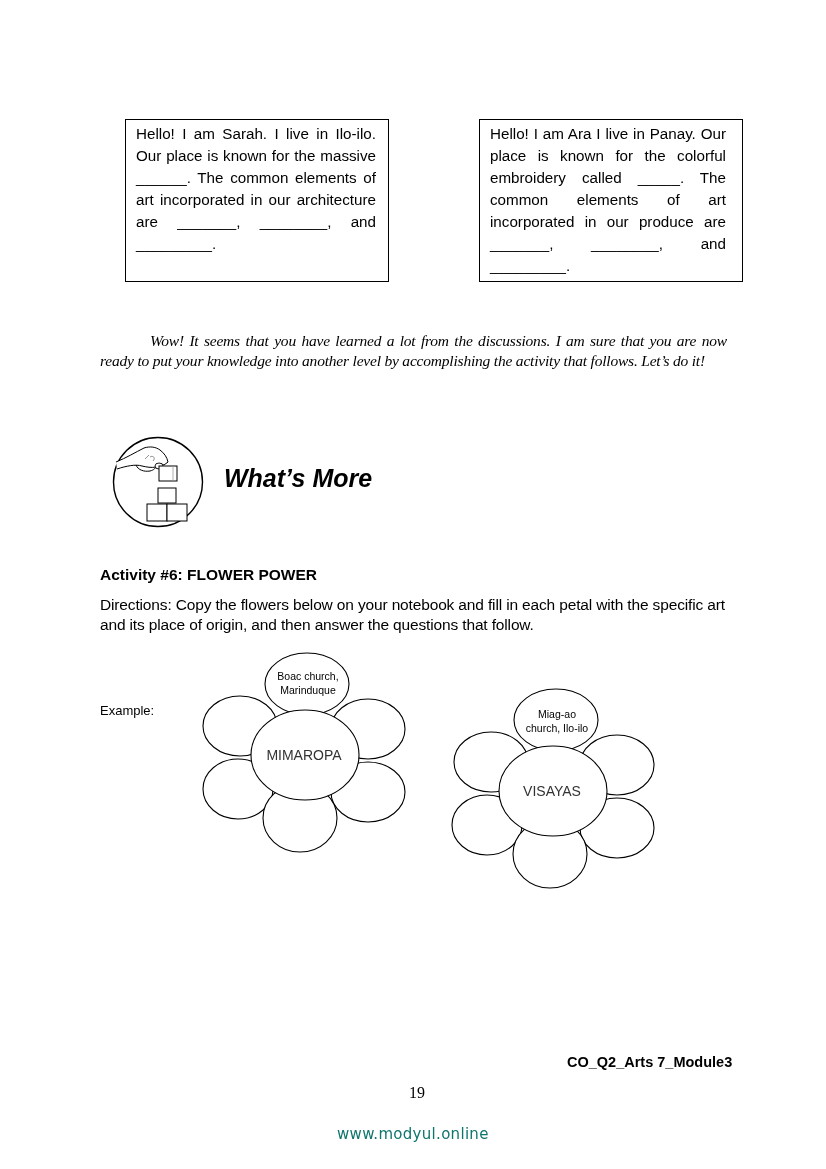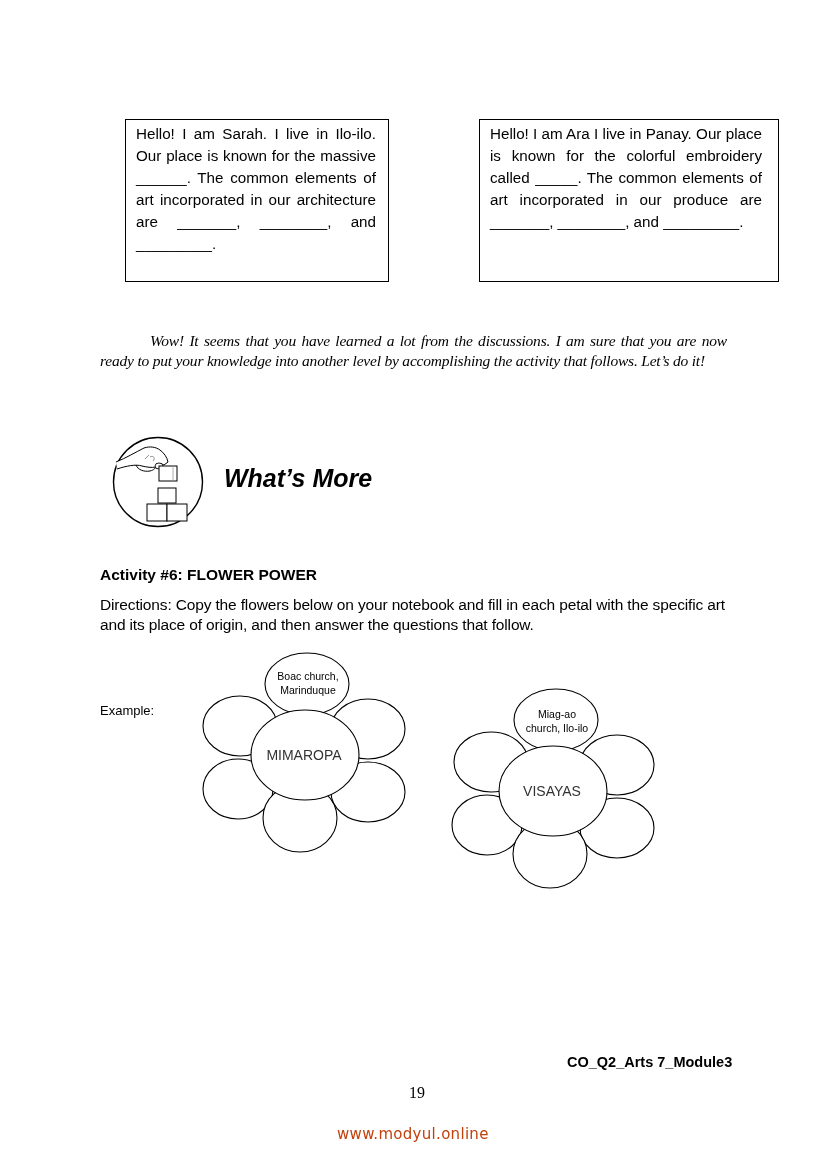--- a/index.html
+++ b/index.html
@@ -2,40 +2,40 @@
 <html><head>
 <meta charset="utf-8">
 <style>
   html, body { margin: 0; padding: 0; background: #ffffff; }
   body { width: 826px; height: 1169px; position: relative; overflow: hidden;
          font-family: "Liberation Sans", sans-serif; color: #000; }
   .box { position: absolute; border: 1.3px solid #000; box-sizing: border-box;
          font-size: 15.2px; line-height: 22px; text-align: justify; }
   .box p { margin: 0; }
   #box1 { left: 125px; top: 119px; width: 264px; height: 163px; padding: 3px 12px 0 10px; }
-  #box2 { left: 479px; top: 119px; width: 300px; height: 163px; padding: 3px 16px 0 10px; }
+  #box2 { left: 479px; top: 119px; width: 264px; height: 163px; padding: 3px 16px 0 10px; }
   .intro { position: absolute; left: 100px; top: 331px; width: 627px;
            font-family: Liberation Serif, serif;
            font-style: italic; font-size: 15.5px; line-height: 19.5px; text-align: justify;
            letter-spacing: -0.2px; }
   .intro .indent { display: inline-block; width: 50px; }
   .icon-wrap { position: absolute; left: 112px; top: 436px; width: 92px; height: 92px; }
   .section-title { position: absolute; left: 224px; top: 464px; font-size: 25px;
                    font-weight: bold; font-style: italic; }
   .activity-title { position: absolute; left: 100px; top: 566px; font-size: 15.5px; font-weight: bold; }
   .directions { position: absolute; left: 100px; top: 595px; width: 640px;
                 font-size: 15.5px; line-height: 20px; letter-spacing: -0.15px; }
   .example-label { position: absolute; left: 100px; top: 703px; font-size: 13px; }
   .flower { position: absolute; }
   #flower1 { left: 200px; top: 652px; }
   #flower2 { left: 449px; top: 688px; text-align: center; }
   .page-number { position: absolute; left: 409px; top: 1084px; font-family: "Liberation Serif", serif; font-size: 16px; }
   .module-code { position: absolute; left: 561px; top: 1054px; font-size: 14.5px; font-weight: bold; margin-left: 6px; }
   .watermark { position: absolute; left: 337px; top: 1125px; font-family: "DejaVu Sans", sans-serif;
-               font-size: 15px; color: #c2410c; letter-spacing: 0.3px; }
+               font-size: 15px; color: #0f766e; letter-spacing: 0.3px; }
   svg text { font-family: "Liberation Sans", sans-serif; }
 </style>
 </head>
 <body>
 
 <div class="box" id="box1">
   <p>Hello! I am Sarah. I live in Ilo-ilo. Our place is known for the massive ______. The common elements of art incorporated in our architecture are _______, ________, and _________.</p>
 </div>
 
 <div class="box" id="box2">

